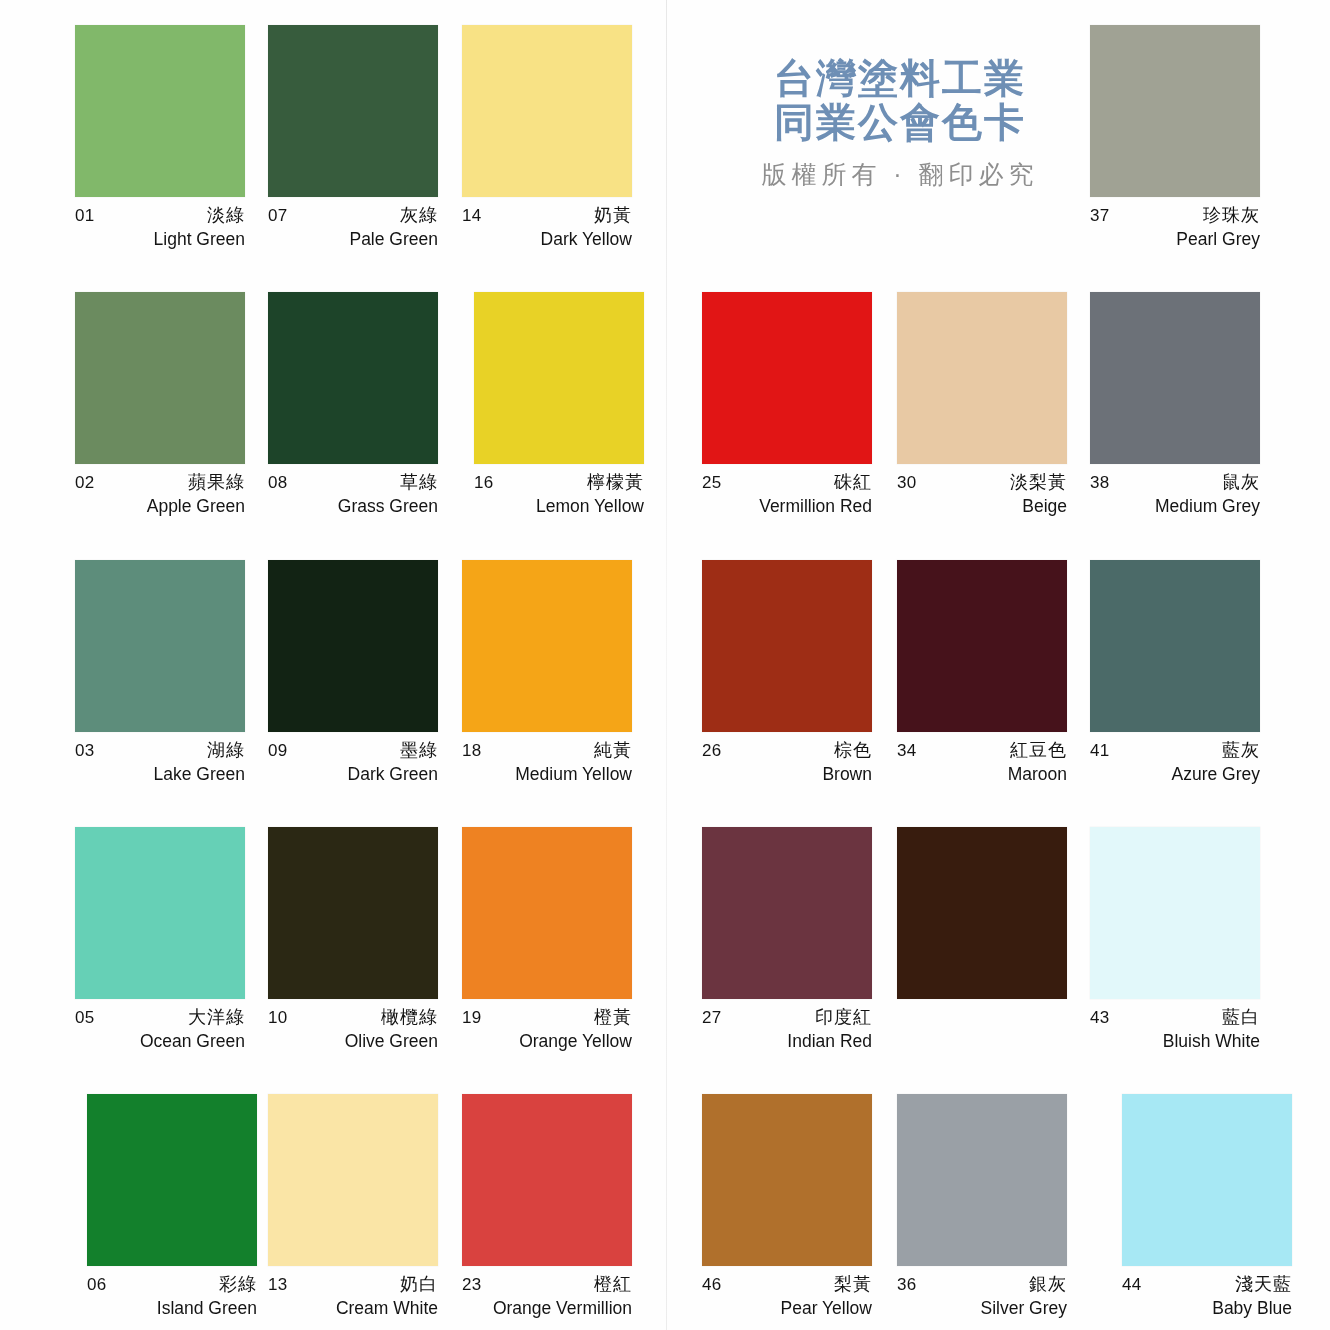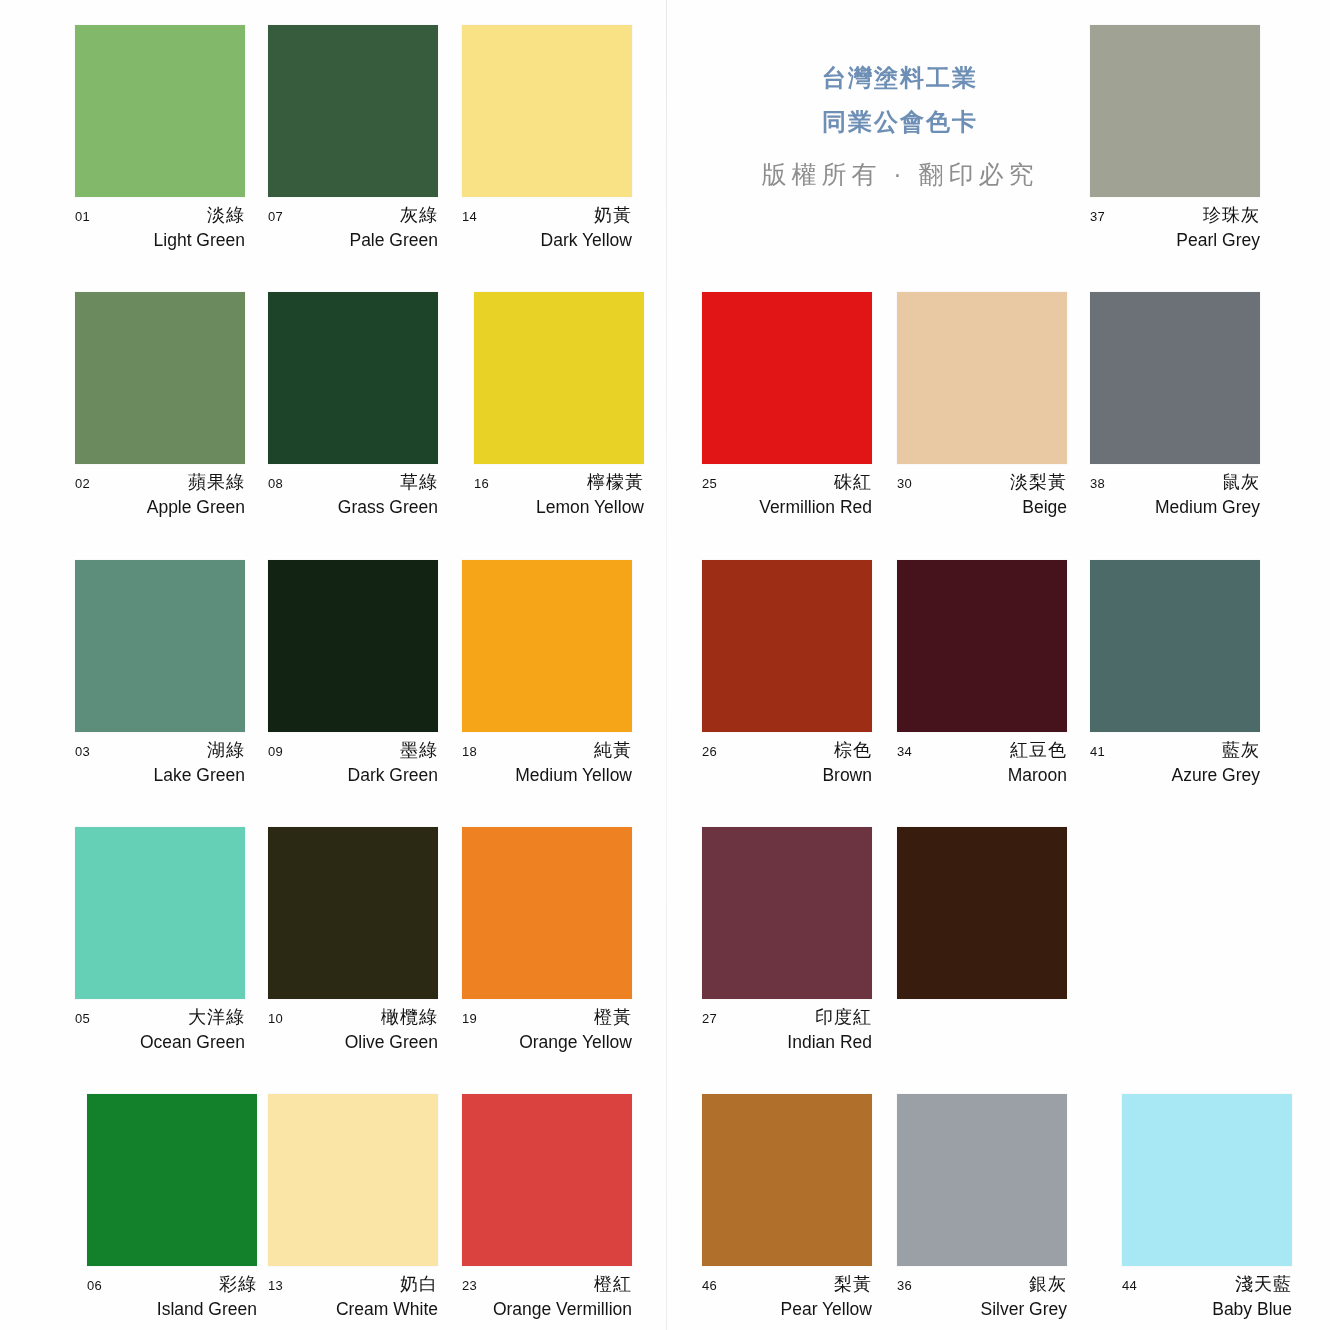--- a/index.html
+++ b/index.html
@@ -57,21 +57,21 @@
   }
   .capline1 {
     display: flex;
     justify-content: space-between;
     align-items: baseline;
     font-size: 17px;
     line-height: 22px;
     letter-spacing: 0.2px;
   }
   .code {
-    font-size: 13px;
+    font-size: 17px;
     font-weight: 400;
     color: #141414;
     font-family: "Liberation Sans", "DejaVu Sans", sans-serif;
   }
   .zh {
     font-size: 18px;
     color: #141414;
     letter-spacing: 1px;
     font-family: "DejaVu Sans", "Liberation Sans", sans-serif;
   }
@@ -86,21 +86,21 @@
   
   #title-block {
     position: absolute;
     left: 740px;
     top: 56px;
     width: 320px;
     text-align: center;
   }
   .title-line {
     font-family: "DejaVu Sans", "Liberation Sans", sans-serif;
-    font-size: 24px;
+    font-size: 40px;
     line-height: 44px;
     letter-spacing: 2px;
     font-weight: 700;
     color: #6e8fb5;
   }
   .subtitle {
     margin-top: 14px;
     font-family: Liberation Sans, sans-serif;
     font-size: 25px;
     letter-spacing: 5px;
@@ -318,20 +318,30 @@
           <div class="capline1">
             <span class="code">27</span>
             <span class="zh">印度紅</span>
           </div>
           <div class="en">Indian Red</div>
         </div>
       </div>
       <div class="cell" style="left: 897px; top: 827px;">
         <div class="chip" style="background: rgb(56, 28, 14);"></div>
       </div>
+      <div class="cell" style="left: 1090px; top: 827px;">
+        <div class="chip" style="background: rgb(226, 248, 250);"></div>
+        <div class="caption">
+          <div class="capline1">
+            <span class="code">43</span>
+            <span class="zh">藍白</span>
+          </div>
+          <div class="en">Bluish White</div>
+        </div>
+      </div>
       <div class="cell" style="left: 75px; top: 1094px; margin-left: 12px;">
         <div class="chip" style="background: rgb(19, 128, 44);"></div>
         <div class="caption">
           <div class="capline1">
             <span class="code">06</span>
             <span class="zh">彩綠</span>
           </div>
           <div class="en">Island Green</div>
         </div>
       </div>

